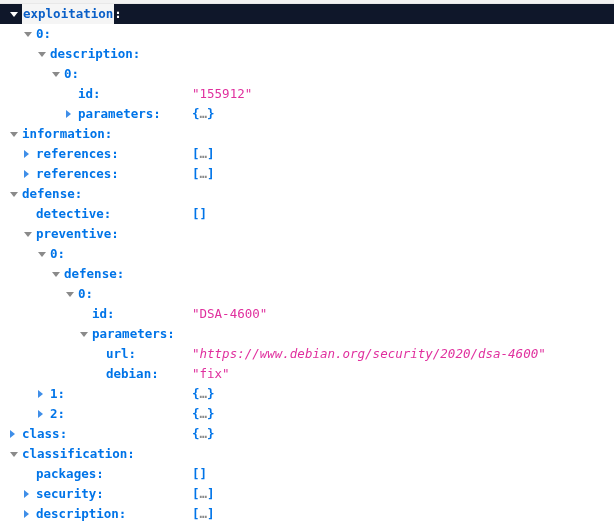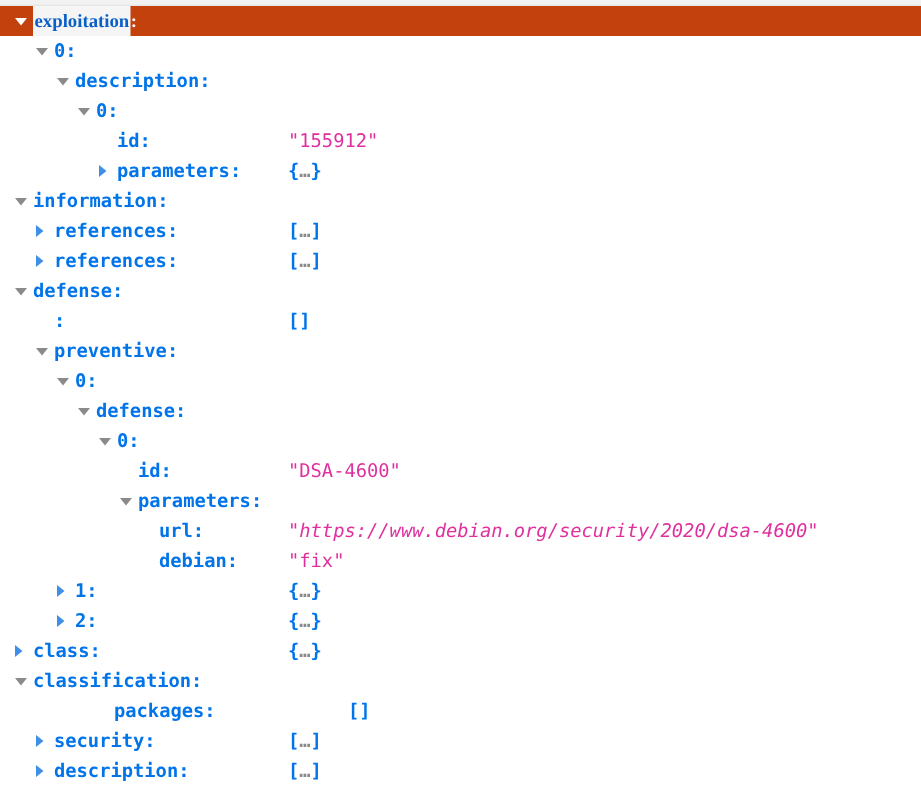--- a/index.html
+++ b/index.html
@@ -31,22 +31,21 @@
 
   .row {
     height: 20px;
     line-height: 20px;
     display: flex;
     align-items: center;
     white-space: nowrap;
     box-sizing: border-box;
   }
   .row.selected {
-    background: #c2410c;
-    font-family: Liberation Serif, serif;
+    background: #0f172a;
   }
 
   
   .indent {
     display: inline-block;
     flex: 0 0 auto;
   }
 
   
   .twisty {
@@ -220,20 +219,21 @@
       </span>
       <span class="label-cell">
         <span class="key">defense</span>
         <span class="colon">:</span>
       </span>
     </div>
     <div class="row" style="position: relative;">
       <span class="indent" style="width: 22px;"></span>
       <span class="twisty"></span>
       <span class="label-cell">
+        <span class="key">detective</span>
         <span class="colon">:</span>
       </span>
       <span class="value-cell" style="position: absolute; left: 192px; line-height: 20px;"><span class="value arr">[]</span></span>
     </div>
     <div class="row">
       <span class="indent" style="width: 22px;"></span>
       <span class="twisty open">
         <i class="tri"></i>
       </span>
       <span class="label-cell">
@@ -344,21 +344,21 @@
     <div class="row">
       <span class="indent" style="width: 8px;"></span>
       <span class="twisty open">
         <i class="tri"></i>
       </span>
       <span class="label-cell">
         <span class="key">classification</span>
         <span class="colon">:</span>
       </span>
     </div>
-    <div class="row" style="position: relative; margin-left: 40px;">
+    <div class="row" style="position: relative;">
       <span class="indent" style="width: 22px;"></span>
       <span class="twisty"></span>
       <span class="label-cell">
         <span class="key">packages</span>
         <span class="colon">:</span>
       </span>
       <span class="value-cell" style="position: absolute; left: 192px; line-height: 20px;"><span class="value arr">[]</span></span>
     </div>
     <div class="row" style="position: relative;">
       <span class="indent" style="width: 22px;"></span>

